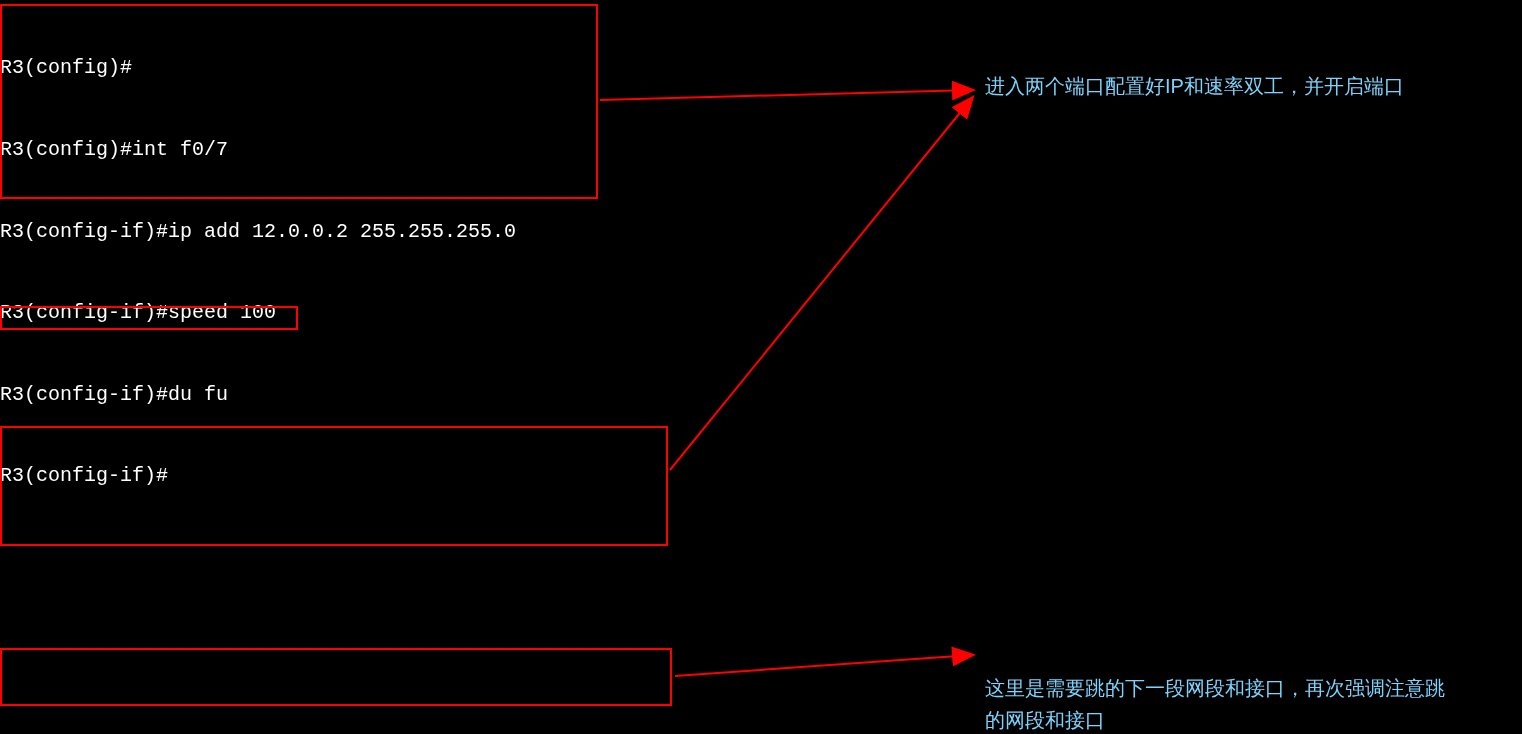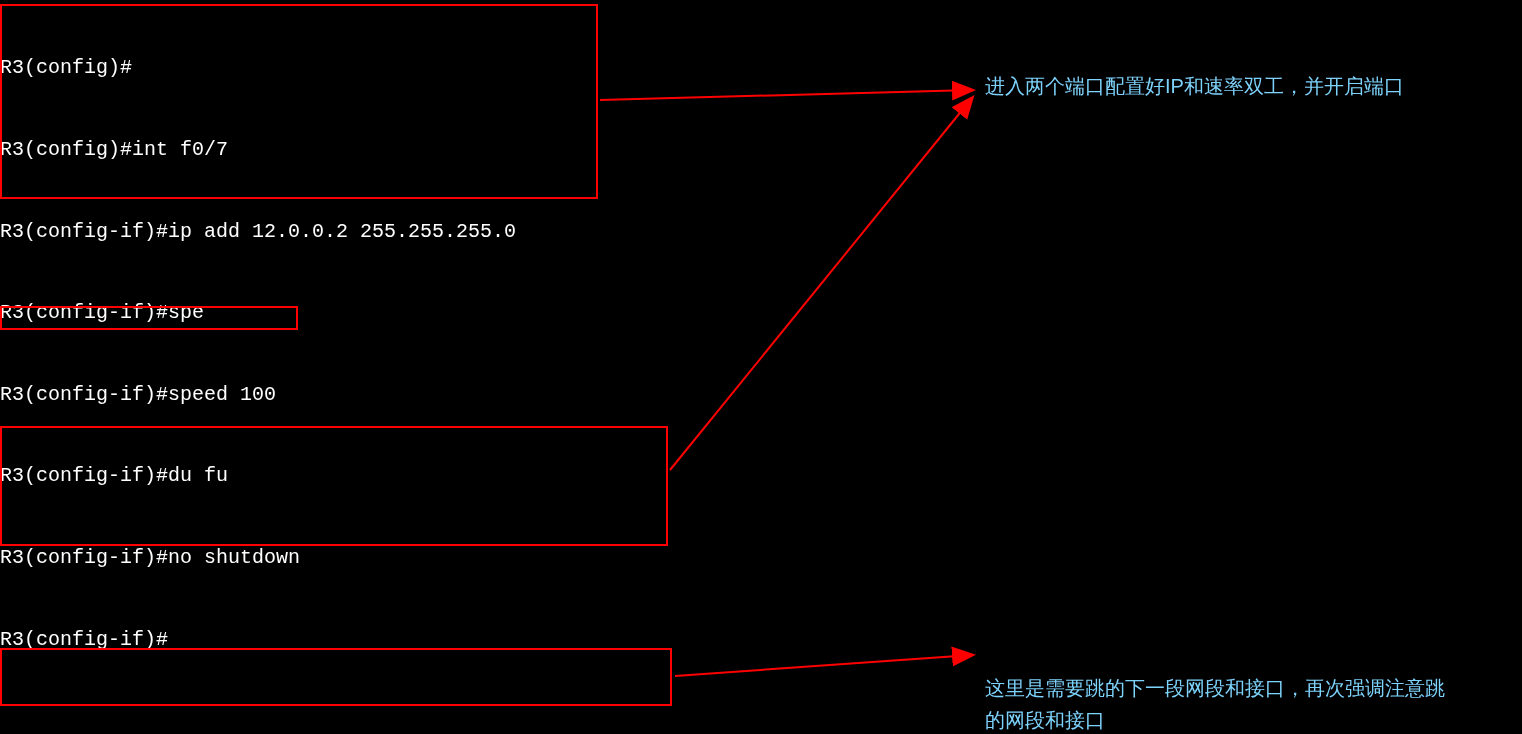--- a/index.html
+++ b/index.html
@@ -43,24 +43,22 @@
     pointer-events: none;
   }
 </style>
 </head>
 <body>
 
 <div class="terminal">
   <span class="line">R3(config)#</span>
   <span class="line">R3(config)#int f0/7</span>
   <span class="line">R3(config-if)#ip add 12.0.0.2 255.255.255.0</span>
-  <span class="line">R3(config-if)#spe</span>
   <span class="line">R3(config-if)#speed 100</span>
   <span class="line">R3(config-if)#du fu</span>
-  <span class="line">R3(config-if)#no shutdown</span>
   <span class="line">R3(config-if)#</span>
   
   
   
   
   
   
   <span class="line"></span>
   
   

